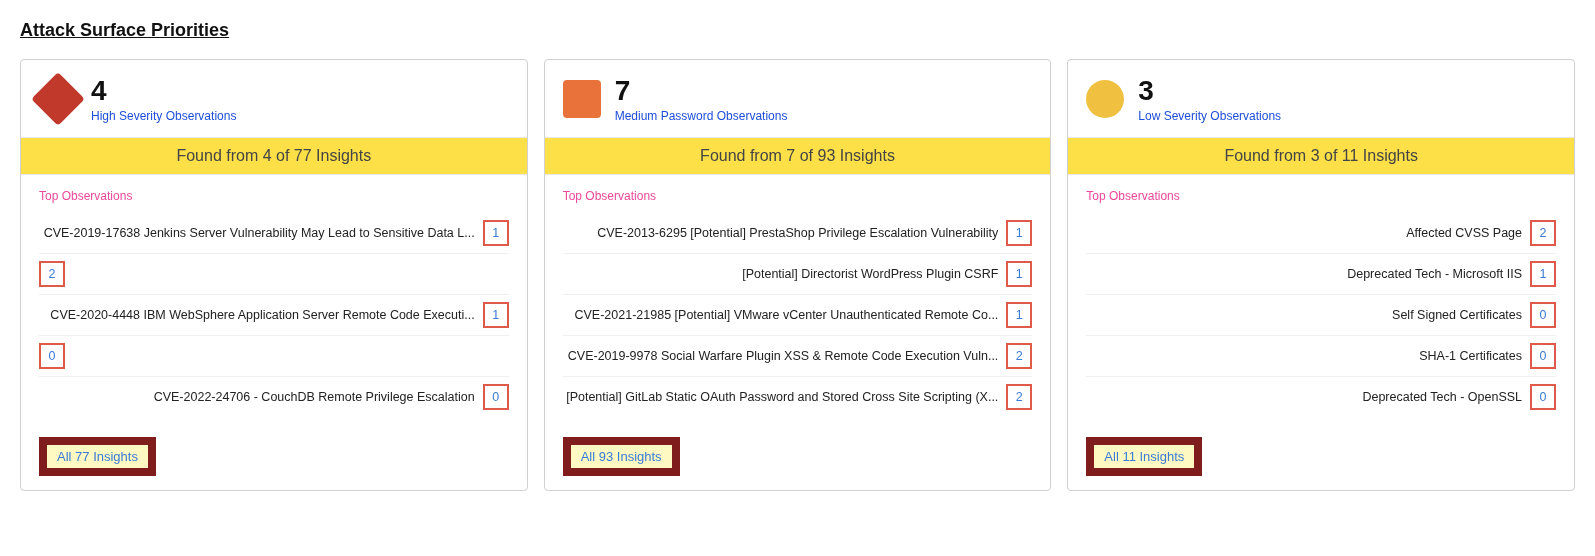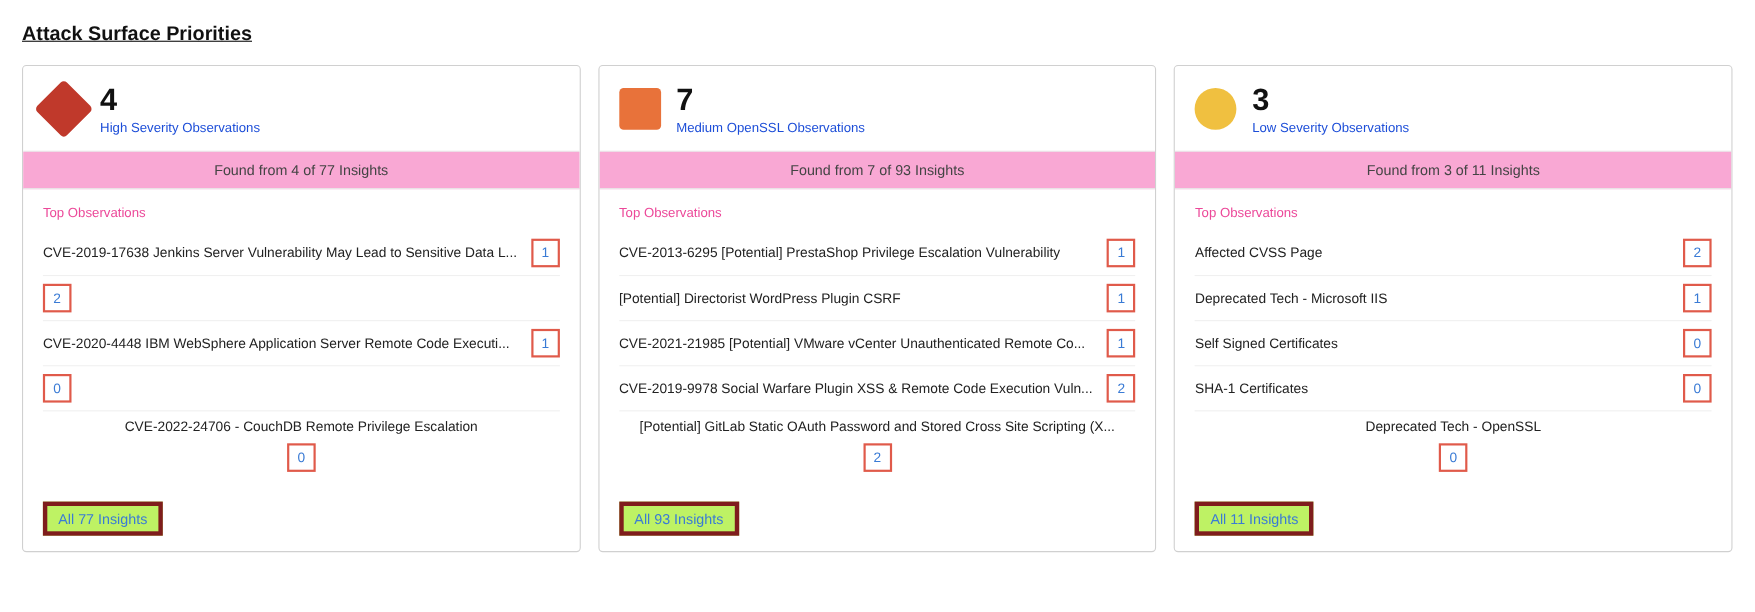--- a/index.html
+++ b/index.html
@@ -58,50 +58,50 @@
       font-weight: 600;
       line-height: 1.1;
       color: #111;
     }
     .header-text .label {
       font-size: 12px;
       color: #1d4ed8;
       margin-top: 2px;
     }
     .found-bar {
-      background: #f9a8d4;
+      background: #fde047;
       padding: 9px 18px;
       text-align: center;
-      font-size: 13px;
+      font-size: 16px;
       color: #444;
       border-bottom: 1px solid #e8e8e8;
     }
     .card-body {
       padding: 14px 18px 10px 18px;
     }
     .section-label {
       font-size: 12px;
       color: #ec4899;
       margin-bottom: 10px;
       font-weight: 400;
     }
     .observations-list {
       list-style: none;
+      text-align: right;
     }
     .obs-item {
       display: flex;
       align-items: center;
       justify-content: space-between;
       padding: 7px 0;
       border-bottom: 1px solid #f0f0f0;
       gap: 8px;
     }
     .obs-item:last-child {
       border-bottom: none;
-      flex-direction: column;
     }
     .obs-name {
       font-size: 12.5px;
       color: #222;
       flex: 1;
       white-space: nowrap;
       overflow: hidden;
       text-overflow: ellipsis;
     }
     .obs-count {
@@ -114,27 +114,27 @@
       display: flex;
       align-items: center;
       justify-content: center;
       flex-shrink: 0;
     }
     .card-footer {
       padding: 10px 18px 14px 18px;
     }
     .insights-link {
       display: inline-block;
-      border: 4px solid #7f1d1d;
+      border: 8px solid #7f1d1d;
       color: #3a7bd5;
       font-size: 13px;
       padding: 4px 10px;
       text-decoration: none;
       cursor: pointer;
-      background: #bef264;
+      background: #fef9c3;
     }
   </style>
 </head>
 <body>
 
 <h1 class="page-title">Attack Surface Priorities</h1>
 
 <div class="cards-container">
 <div class="card">
       <div class="card-header">
@@ -168,21 +168,21 @@
           </li>
         </ul>
       </div>
       <div class="card-footer"><a class="insights-link" href="#">All 77 Insights</a></div>
     </div>
     <div class="card">
       <div class="card-header">
         <div class="severity-icon medium"></div>
         <div class="header-text">
           <div class="count">7</div>
-          <div class="label">Medium OpenSSL Observations</div>
+          <div class="label">Medium Password Observations</div>
         </div>
       </div>
       <div class="found-bar">Found from 7 of 93 Insights</div>
       <div class="card-body">
         <div class="section-label">Top Observations</div>
         <ul class="observations-list">
           <li class="obs-item">
             <span class="obs-name">CVE-2013-6295 [Potential] PrestaShop Privilege Escalation Vulnerability</span>
             <span class="obs-count">1</span>
           </li>

